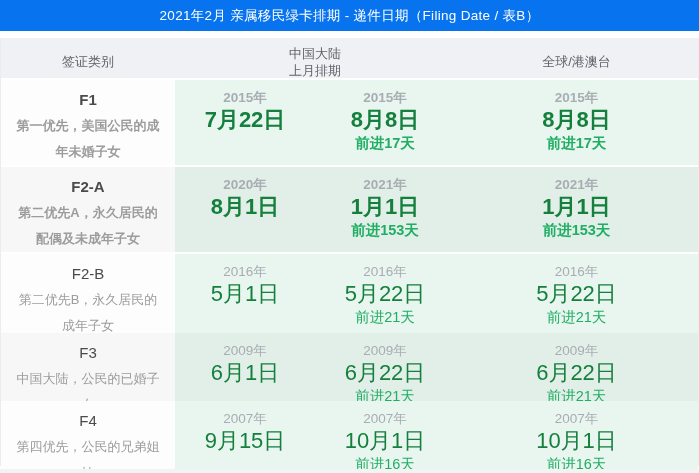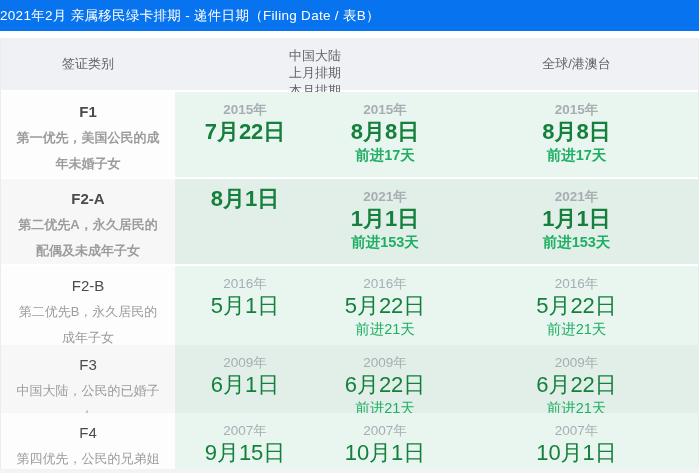--- a/index.html
+++ b/index.html
@@ -9,31 +9,31 @@
     --cell-green-dark:#e2efe8;
     --header-bg:#eff1f5;
   }
   *{margin:0;padding:0;box-sizing:border-box;}
   html,body{width:699px;height:473px;overflow:hidden;background:#fff;
     font-family:"Liberation Sans","DejaVu Sans",sans-serif;}
   .page{width:699px;height:473px;position:relative;background:#fff;}
 
   
   .title-bar{height:31px;background:var(--accent-blue,#0873ee);display:flex;
-    align-items:center;}
+    align-items:center;justify-content:center;}
   .title-bar span{color:#fff;font-size:13.5px;letter-spacing:.3px;}
 
   
   .gap{height:7px;background:#fff;}
 
   
   .table{border-left:1px solid #ececec;border-right:1px solid #ececec;}
 
   
-  .thead{height:52px;background:var(--header-bg,#eff1f5);display:grid;
+  .thead{height:40px;background:var(--header-bg,#eff1f5);display:grid;
     grid-template-columns:174px 280px 1fr;color:#5f6368;font-size:13px;}
   .th-cat,.th-glob{display:flex;align-items:center;justify-content:center;}
   .china{display:flex;flex-direction:column;justify-content:center;}
   .china-label{text-align:center;padding-top:6px;height:24px;line-height:20px;}
   .china-sub{display:grid;grid-template-columns:1fr;height:24px;}
   .china-sub .th{text-align:center;line-height:18px;}
 
   
   .row{display:grid;grid-template-columns:174px 140px 140px 1fr;
     border-top:2px solid #fff;}
@@ -98,20 +98,21 @@
         <div class="adv">前进17天</div>
       </div>
     </div>
 
     <div class="row even r1">
       <div class="cat-cell">
         <div class="code">F2-A</div>
         <div class="desc">第二优先A，永久居民的配偶及未成年子女</div>
       </div>
       <div class="green">
+        <div class="year">2020年</div>
         <div class="date">8月1日</div>
       </div>
       <div class="green">
         <div class="year">2021年</div>
         <div class="date">1月1日</div>
         <div class="adv">前进153天</div>
       </div>
       <div class="green">
         <div class="year">2021年</div>
         <div class="date">1月1日</div>

